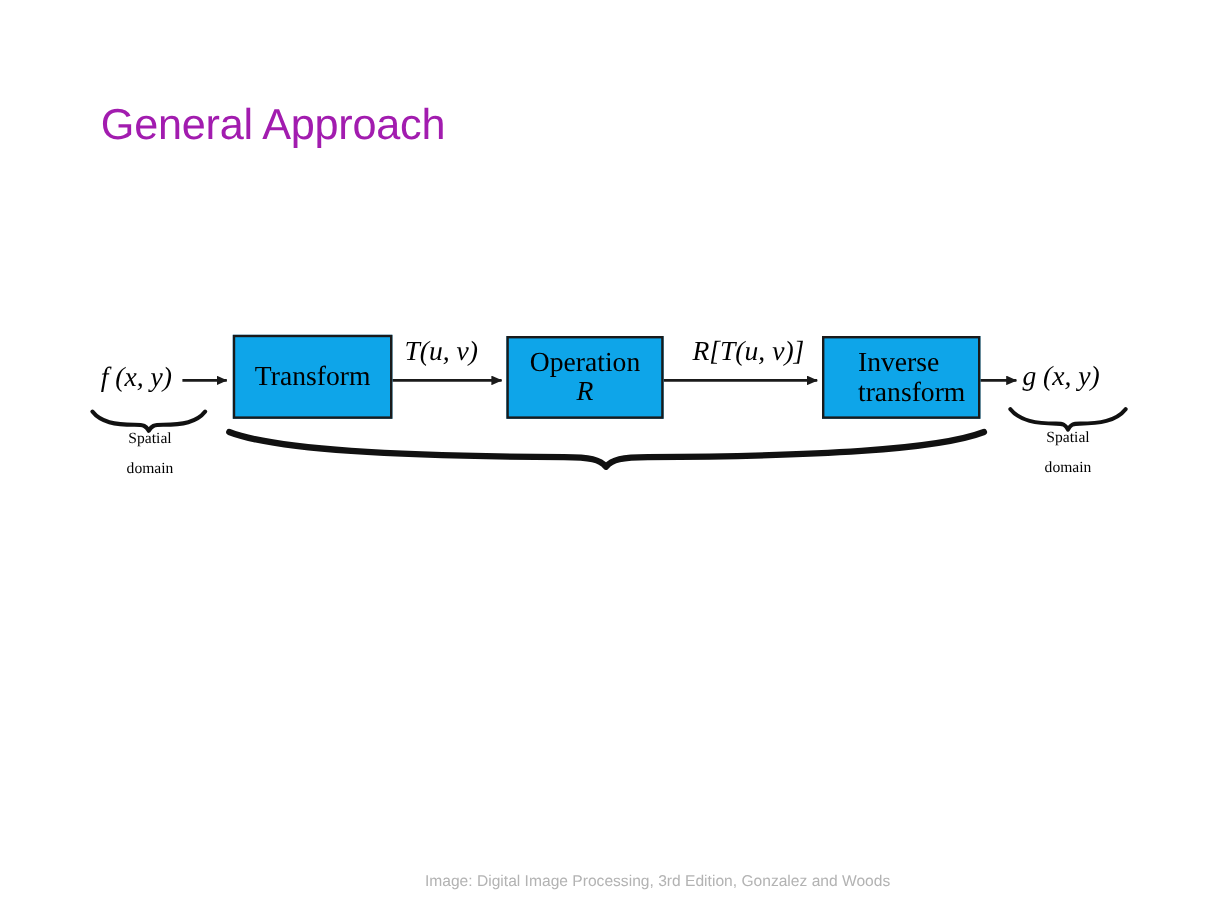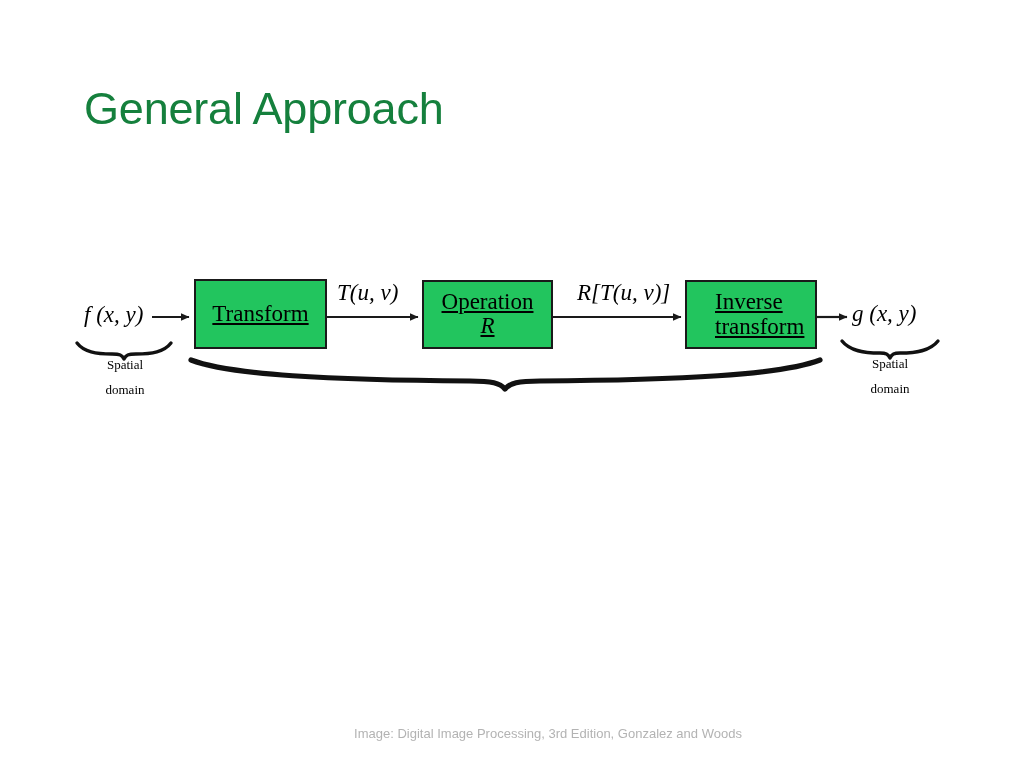--- a/index.html
+++ b/index.html
@@ -15,23 +15,23 @@
     font-family: "Liberation Sans", sans-serif;
     -webkit-font-smoothing: antialiased;
   }
 
   
   #slide-title {
     position: absolute;
     left: 84px;
     top: 84px;
     font-family: "Liberation Sans", sans-serif;
-    font-size: 45px;
+    font-size: 36px;
     font-weight: 400;
-    color: #15803d;
+    color: #a21caf;
     letter-spacing: -0.2px;
     line-height: 1.1;
     white-space: nowrap;
   }
 
   
   #figure {
     position: absolute;
     left: 0;
     top: 0;
@@ -63,26 +63,25 @@
   }
   .domain-label {
     font-size: 13px;
     text-align: center;
   }
 
   
   .dbox {
     position: absolute;
     border: 2px solid #1a1a1a;
-    background: #22c55e;
+    background: #0ea5e9;
     box-sizing: border-box;
     display: flex;
     align-items: center;
     justify-content: center;
-    text-decoration: underline;
   }
 
   
   #caption {
     position: absolute;
     left: 0;
     top: 726px;
     width: 1024px;
     text-align: center;
     font-family: "Liberation Sans", sans-serif;

